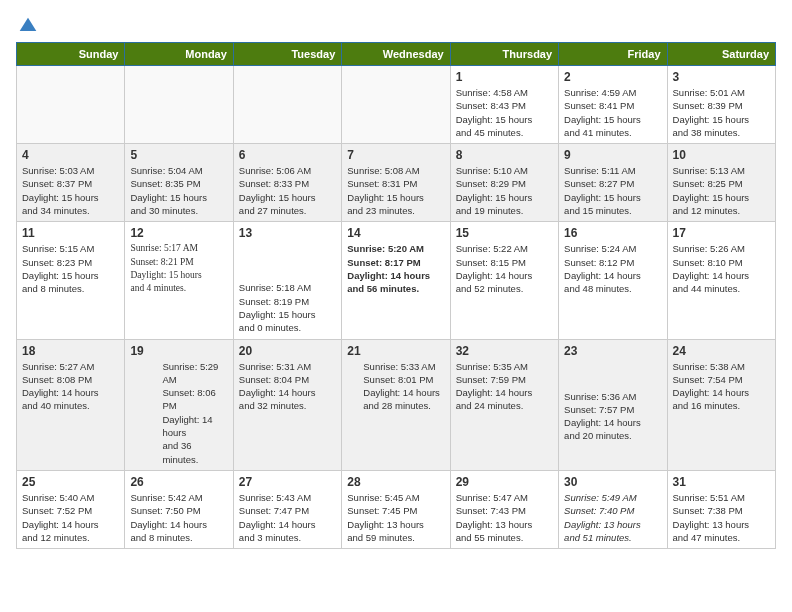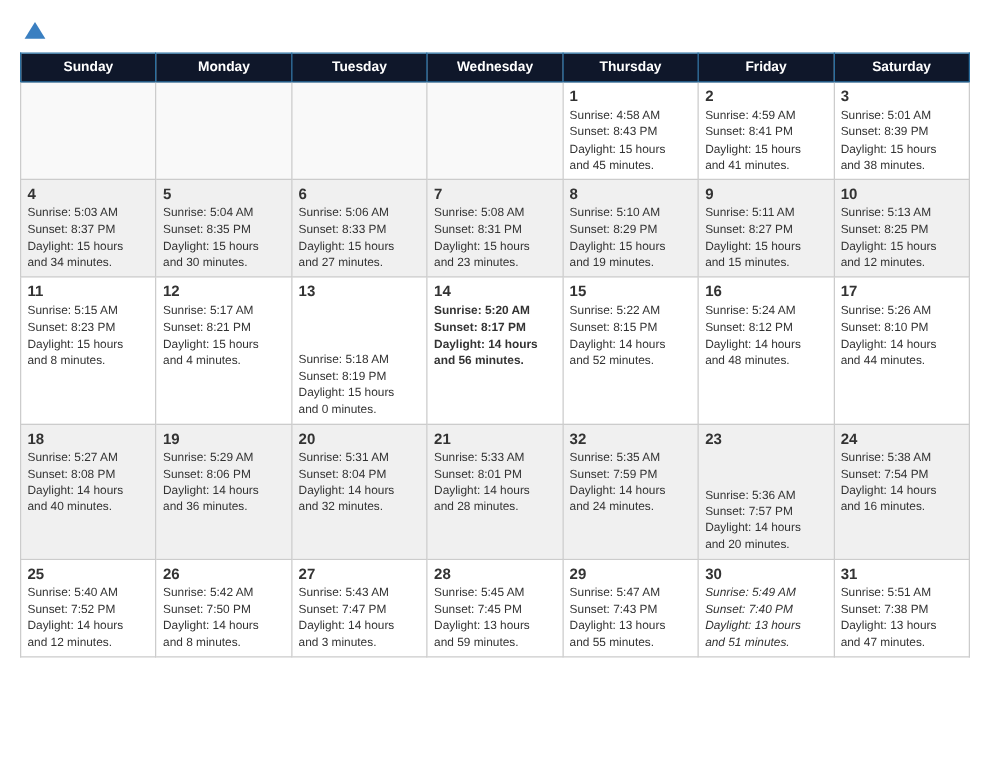--- a/index.html
+++ b/index.html
@@ -54,23 +54,23 @@
       font-size: 14px;
       color: #555;
       margin-top: 2px;
     }
     .calendar {
       width: 100%;
       border-collapse: collapse;
       font-size: 10px;
     }
     .calendar th {
-      background-color: #0f172a;
+      background-color: #4d7c0f;
       color: white;
-      text-align: center;
+      text-align: right;
       padding: 5px 6px;
       font-size: 11px;
       font-weight: bold;
       border: 1px solid #2a6fa0;
     }
     .calendar td {
       border: 1px solid #ccc;
       vertical-align: top;
       padding: 4px 5px;
       width: 108px;
@@ -209,21 +209,21 @@
       <tr>
         <td>
           <span class="day-num">11</span>
           <div class="day-info" style="white-space: pre-line;">Sunrise: 5:15 AM
 Sunset: 8:23 PM
 Daylight: 15 hours
 and 8 minutes.</div>
         </td>
         <td>
           <span class="day-num">12</span>
-          <div class="day-info" style="white-space: pre-line;">Sunrise: 5:17 AM
+          <div class="day-info" style="white-space: pre-line; font-family: Liberation Serif, serif;">Sunrise: 5:17 AM
 Sunset: 8:21 PM
 Daylight: 15 hours
 and 4 minutes.</div>
         </td>
         <td>
           <span class="day-num">13</span>
           <div class="day-info" style="white-space: pre-line; margin-top: 41px;">Sunrise: 5:18 AM
 Sunset: 8:19 PM
 Daylight: 15 hours
 and 0 minutes.</div>
@@ -260,35 +260,35 @@
       <tr>
         <td class="shaded">
           <span class="day-num">18</span>
           <div class="day-info" style="white-space: pre-line;">Sunrise: 5:27 AM
 Sunset: 8:08 PM
 Daylight: 14 hours
 and 40 minutes.</div>
         </td>
         <td class="shaded">
           <span class="day-num">19</span>
-          <div class="day-info" style="white-space: pre-line;">Sunrise: 5:29 AM
+          <div class="day-info" style="white-space: pre-line; margin-left: 32px;">Sunrise: 5:29 AM
 Sunset: 8:06 PM
 Daylight: 14 hours
 and 36 minutes.</div>
         </td>
         <td class="shaded">
           <span class="day-num">20</span>
           <div class="day-info" style="white-space: pre-line;">Sunrise: 5:31 AM
 Sunset: 8:04 PM
 Daylight: 14 hours
 and 32 minutes.</div>
         </td>
         <td class="shaded">
           <span class="day-num">21</span>
-          <div class="day-info" style="white-space: pre-line;">Sunrise: 5:33 AM
+          <div class="day-info" style="white-space: pre-line; margin-left: 16px;">Sunrise: 5:33 AM
 Sunset: 8:01 PM
 Daylight: 14 hours
 and 28 minutes.</div>
         </td>
         <td class="shaded">
           <span class="day-num">32</span>
           <div class="day-info" style="white-space: pre-line;">Sunrise: 5:35 AM
 Sunset: 7:59 PM
 Daylight: 14 hours
 and 24 minutes.</div>

